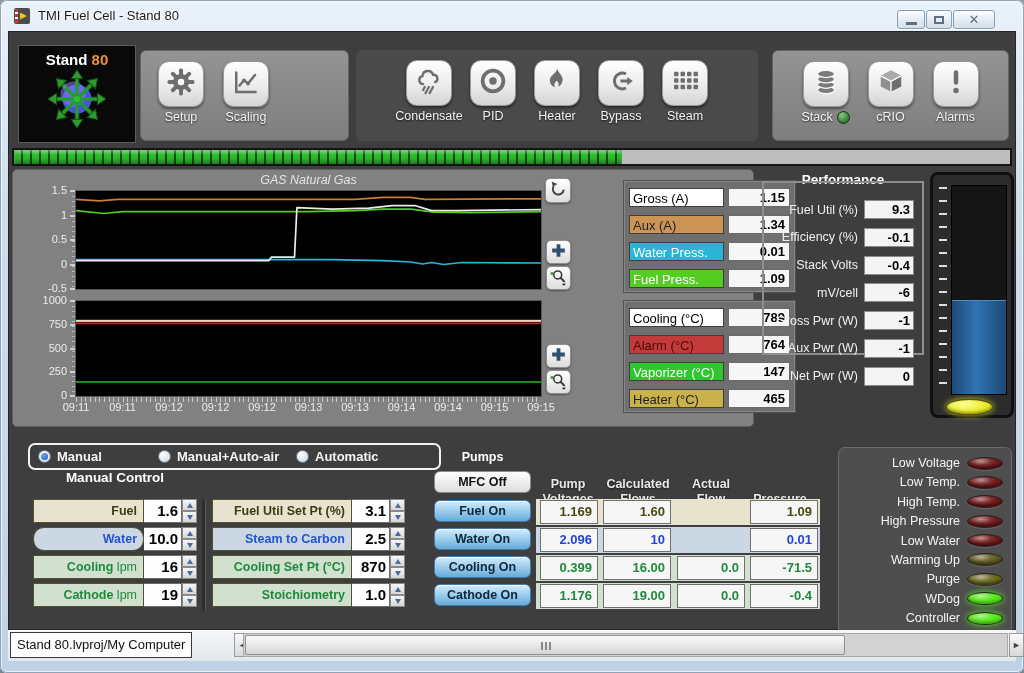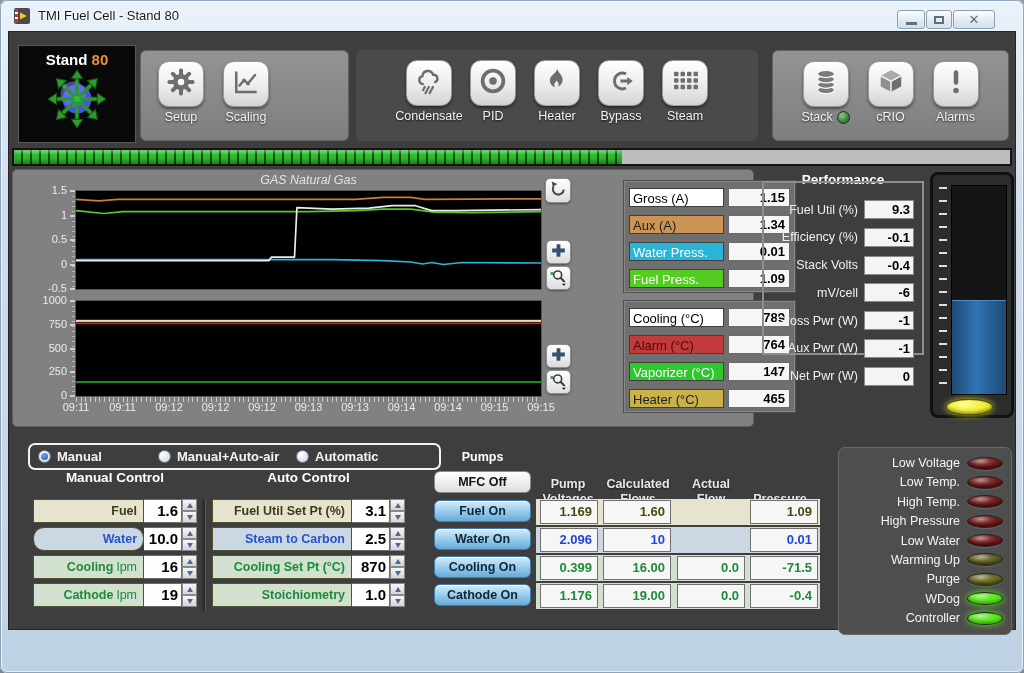--- a/index.html
+++ b/index.html
@@ -512,21 +512,20 @@
         <div class="radio"></div>
         <div class="mode-label">Manual+Auto-air</div>
       </div>
       <div class="mode-item" style="left: 266px;">
         <div class="radio"></div>
         <div class="mode-label">Automatic</div>
       </div>
     </div>
 
   <div class="abs sect-title" style="left:33px;top:470px;width:164px">Manual Control</div>
-  <div class="abs sect-title" style="left:212px;top:470px;width:193px">Auto Control</div>
   <div id="manual-table" class="abs ctl-table" style="left:33px;top:499px;width:164px">
       <div class="ctl-row" style="top: 0px; width: 100%;">
         <div class="ctl-label" style="background: rgb(231, 227, 207); color: rgb(60, 60, 20);"><b>Fuel</b></div>
         <div class="ctl-value">1.6</div>
         <div class="spinner">
           <div class="spin spin-up"></div>
           <div class="spin spin-down"></div>
         </div>
       </div>
       <div class="ctl-row" style="top: 28px; width: 100%;">
@@ -662,14 +661,24 @@
       <div class="led-row">
         <div class="led-label">WDog</div>
         <div class="led" style="background: radial-gradient(at 38% 28%, rgba(255, 255, 255, 0.55), rgba(255, 255, 255, 0.1) 35%, transparent 55%), rgb(85, 232, 24); box-shadow: rgb(85, 232, 24) 0px 0px 6px, rgba(0, 0, 0, 0.3) 0px -2px 3px inset;"></div>
       </div>
       <div class="led-row">
         <div class="led-label">Controller</div>
         <div class="led" style="background: radial-gradient(at 38% 28%, rgba(255, 255, 255, 0.55), rgba(255, 255, 255, 0.1) 35%, transparent 55%), rgb(85, 232, 24); box-shadow: rgb(85, 232, 24) 0px 0px 6px, rgba(0, 0, 0, 0.3) 0px -2px 3px inset;"></div>
       </div>
     </div>
 
+  <div class="abs statusbar">
+    <div class="abs target-box">Stand 80.lvproj/My Computer</div>
+    <div class="abs sb-btn" style="left:226px">◄</div>
+    <div class="abs sb-track">
+      <div class="abs sb-thumb">
+        <div class="abs sb-grip"></div>
+      </div>
+    </div>
+    <div class="abs sb-btn" style="left:1001px;width:15px">►</div>
+  </div>
 
 </div>
 
 </body></html>

